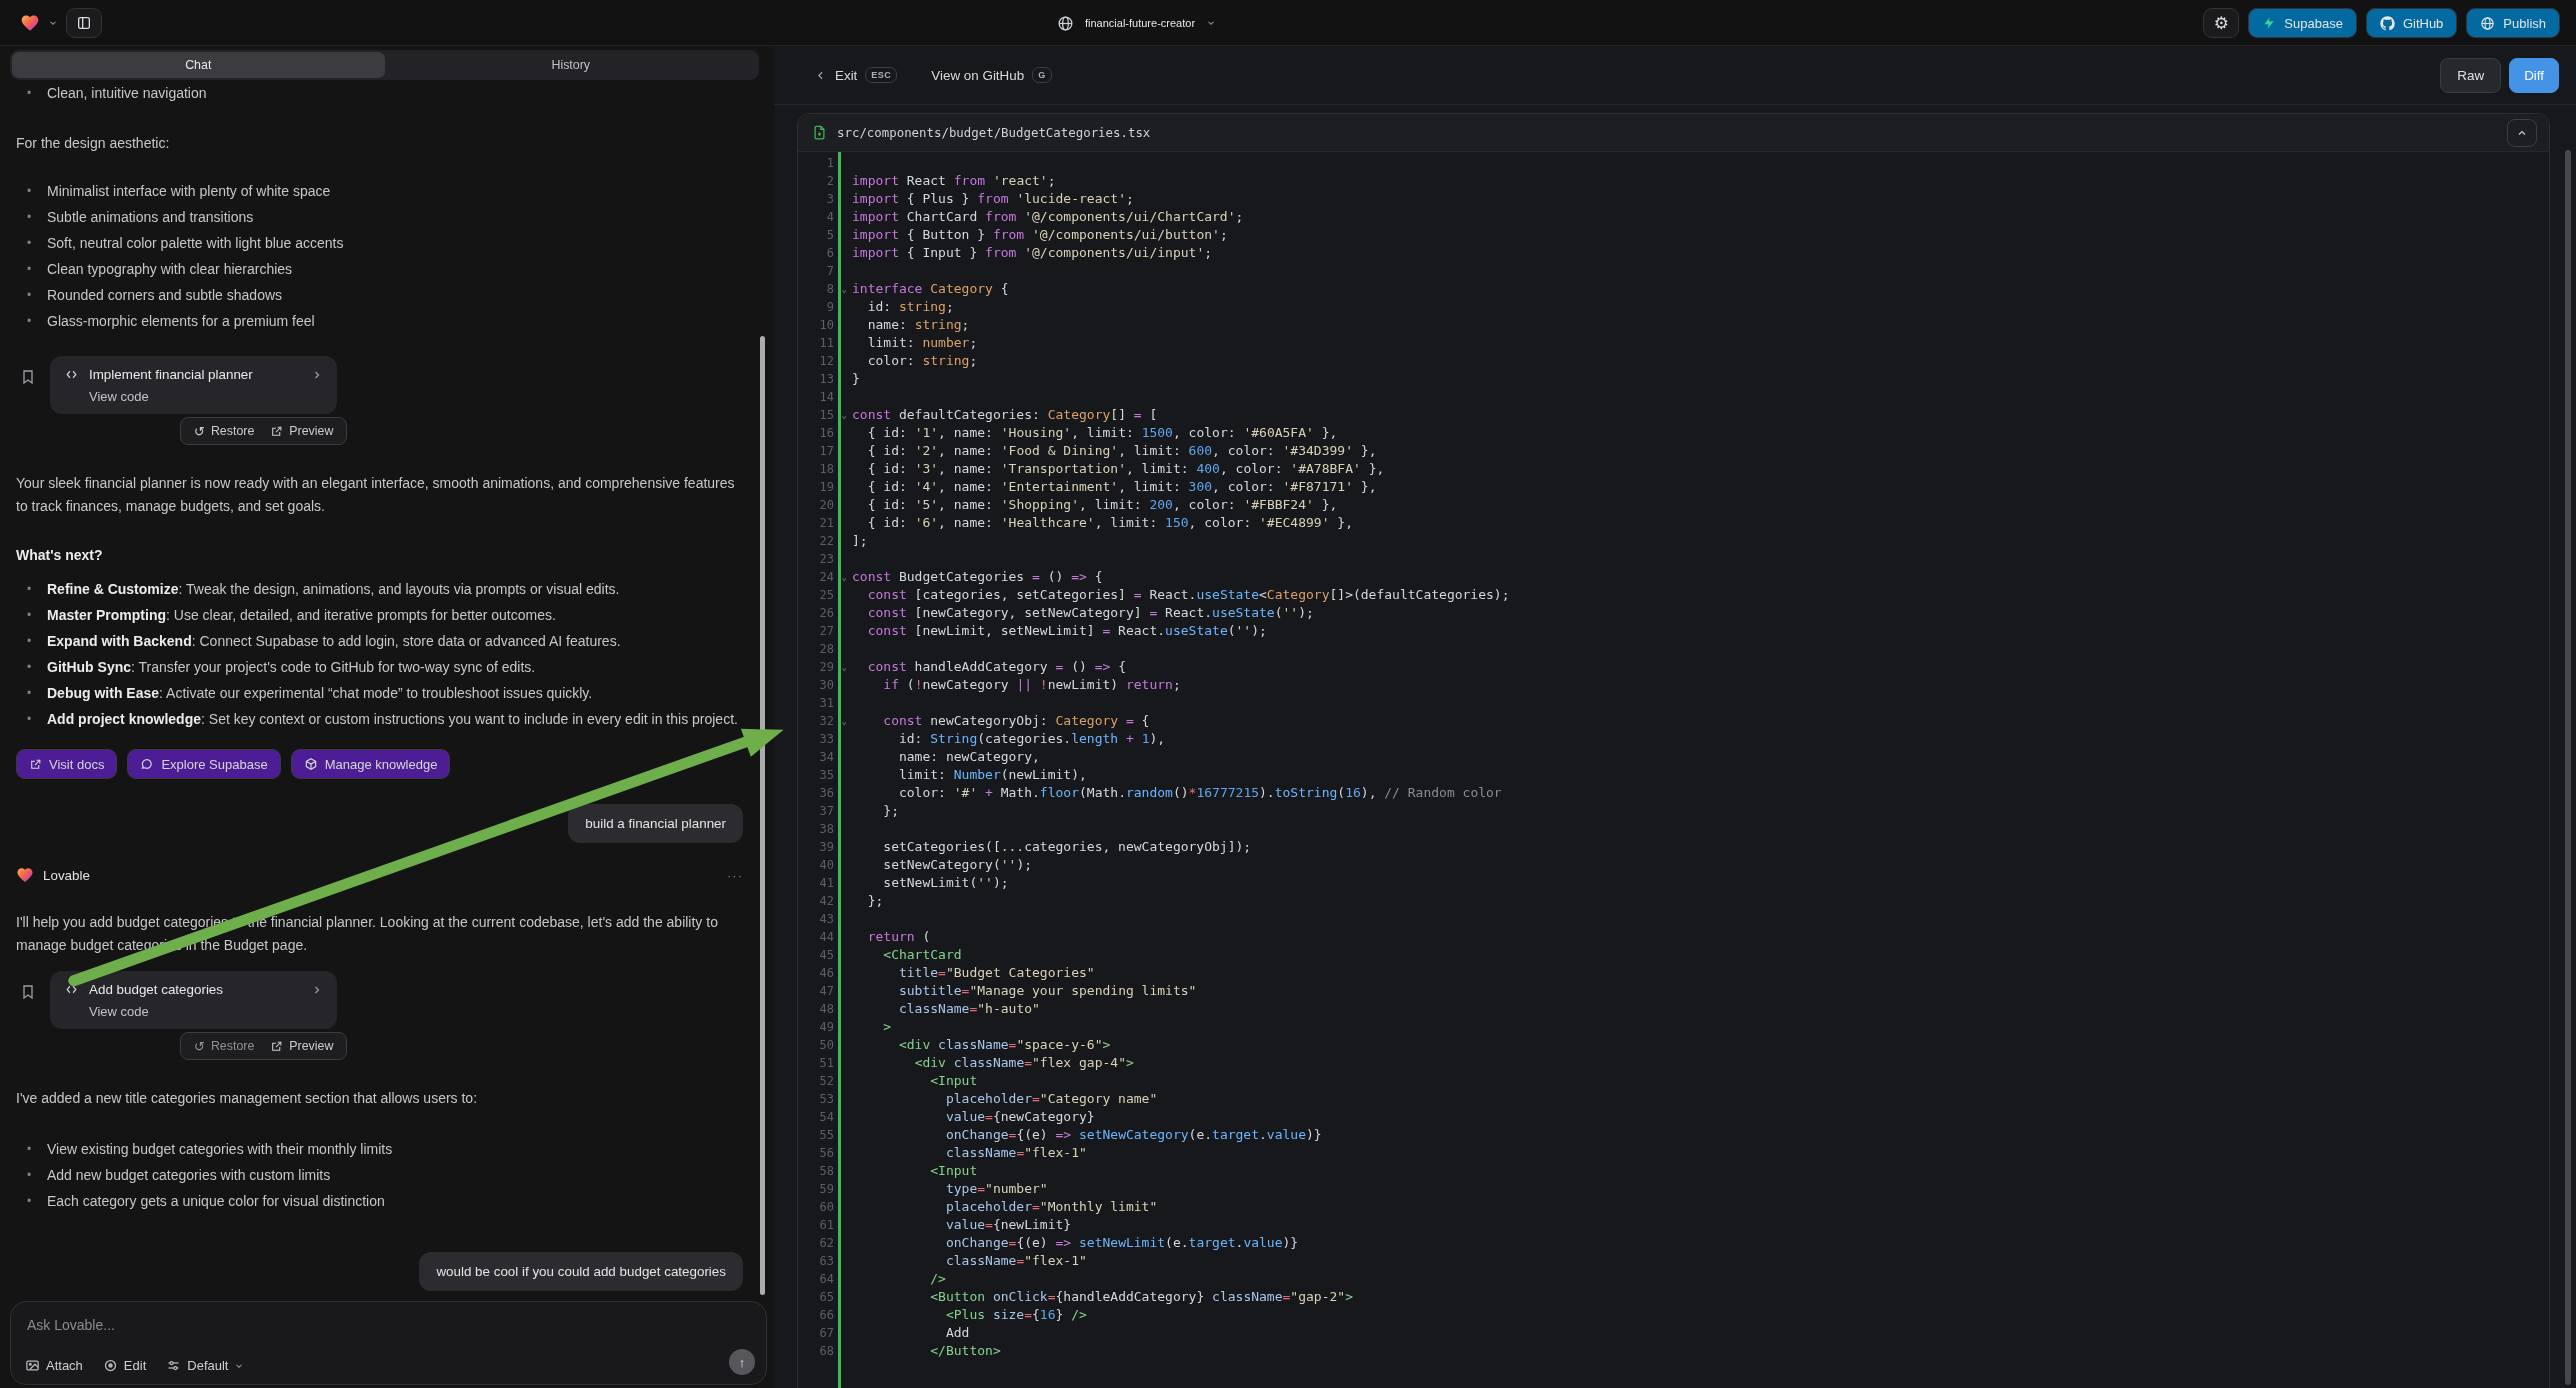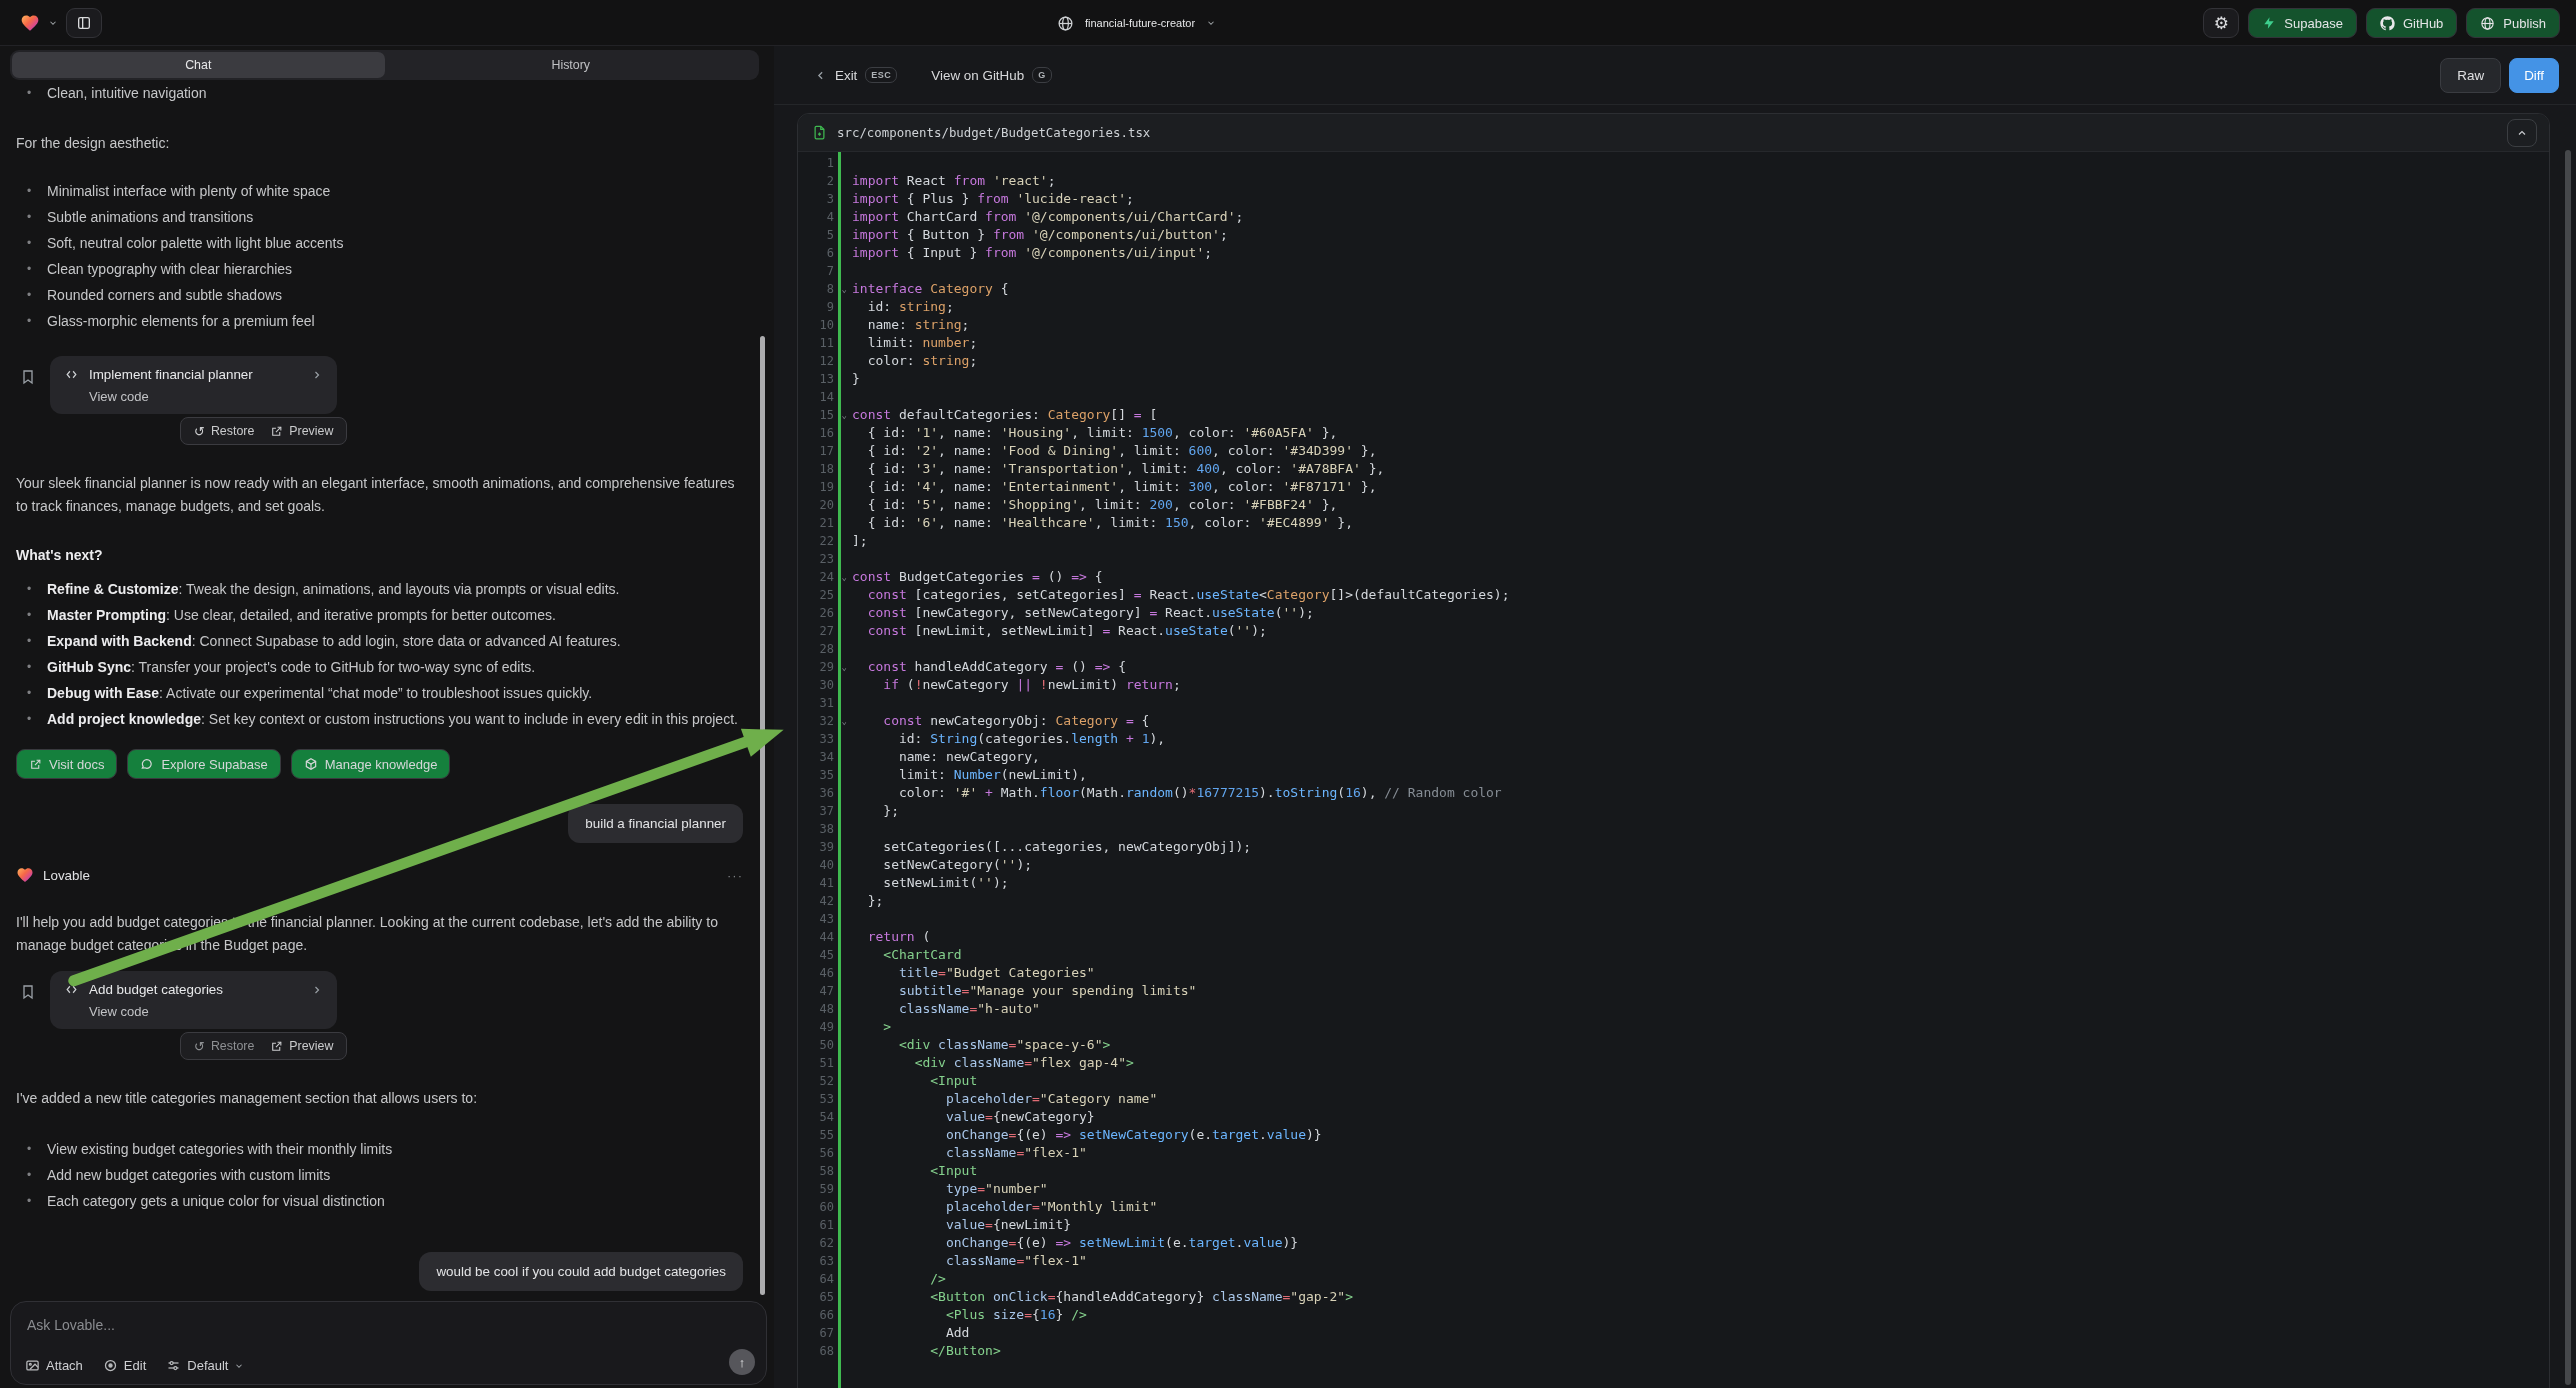--- a/index.html
+++ b/index.html
@@ -10,21 +10,21 @@
   
   .topbar { position:absolute; left:0; top:0; width:2576px; height:46px; background:#121213;
     border-bottom:1px solid #222226; z-index:10; }
   .tb-left { position:absolute; left:20px; top:0; height:46px; display:flex; align-items:center; gap:8px; }
   .tb-center { position:absolute; left:1057px; top:0; height:46px; display:flex; align-items:center; gap:11px; }
   .tb-title { font-size:11px; color:#e7e8ea; }
   .tb-right { position:absolute; right:16px; top:0; height:46px; display:flex; align-items:center; gap:9px; }
   .icon-btn { width:36px; height:30px; border:1px solid #323237; background:#1b1b1e; border-radius:9px;
     display:flex; align-items:center; justify-content:center; }
   .tb-btn { height:30px; display:flex; align-items:center; gap:8px; padding:0 13px;
-    background:#14532d; border:1px solid #333339; border-radius:9px; font-size:13px; color:#e4e5e7; }
+    background:#0369a1; border:1px solid #333339; border-radius:9px; font-size:13px; color:#e4e5e7; }
   .gear-glyph { font-family:"DejaVu Sans", sans-serif; font-size:17px; color:#dcdde0; line-height:1; }
 
   
   .chat-panel { position:absolute; left:0; top:46px; width:774px; height:1342px; background:#141415; z-index:5; }
   .tabs { position:absolute; left:10px; top:4px; width:749px; height:30px; background:#232327;
     border-radius:9px; display:flex; padding:2px; }
   .tab { flex:1; display:flex; align-items:center; justify-content:center; font-size:12.4px;
     color:#c0c1c4; border-radius:7px; }
   .tab.active { background:#3b3b40; color:#e8e8ea; }
 
@@ -51,21 +51,21 @@
   .tc-title { flex:1; font-size:13.4px; color:#e8e9eb; }
   .tc-view { margin-left:25px; margin-top:7px; font-size:13px; color:#c2c3c6; }
   .tool-toolbar { position:absolute; left:164px; top:61px; display:flex; align-items:center; gap:16px;
     background:#1e1e21; border:1px solid #3b3b40; border-radius:8px; padding:6px 13px; font-size:12.4px; color:#cbccce; }
   .tt-item { display:flex; align-items:center; gap:6px; }
   .tt-item.dim { color:#8e9093; }
   .restore-glyph { font-family:"DejaVu Sans", sans-serif; font-size:13px; line-height:1; }
 
   .actions-row { display:flex; gap:10px; margin-top:17px; }
   .action-btn { height:30px; display:flex; align-items:center; gap:7px; padding:0 12px;
-    background:#15803d; border:1px solid #39393e; border-radius:9px; font-size:13px; color:#d6d7d9; }
+    background:#4c1d95; border:1px solid #39393e; border-radius:9px; font-size:13px; color:#d6d7d9; }
 
   .bubble-row { display:flex; justify-content:flex-end; }
   .bubble-row.first { margin-top:25px; }
   .bubble-row.second { margin-top:38px; }
   .bubble { background:#2c2c30; border-radius:12px; padding:12px 17px; font-size:13.4px; color:#e3e4e6; }
 
   .lovable-row { display:flex; align-items:center; gap:9px; margin-top:22px; height:20px; }
   .lovable-name { font-size:13.4px; color:#e0e1e3; }
   .menu-dots { margin-left:auto; color:#7e8184; font-size:13px; letter-spacing:1px; }
   .m-help { margin-top:15px; }

